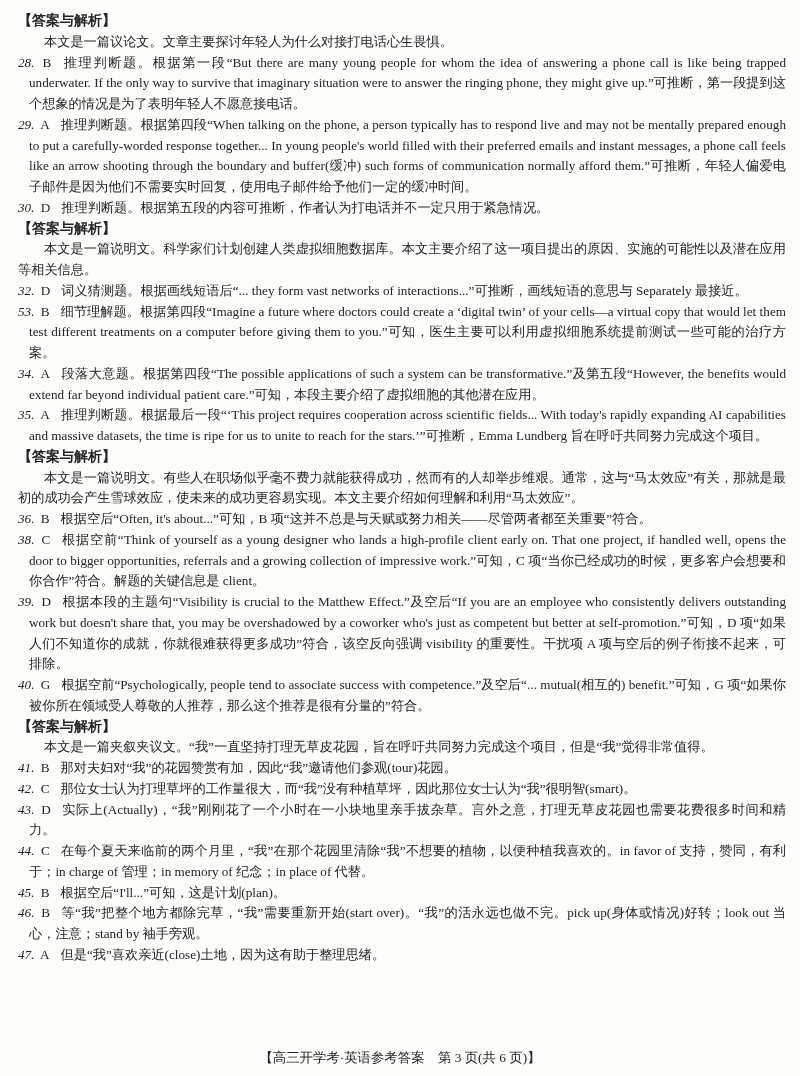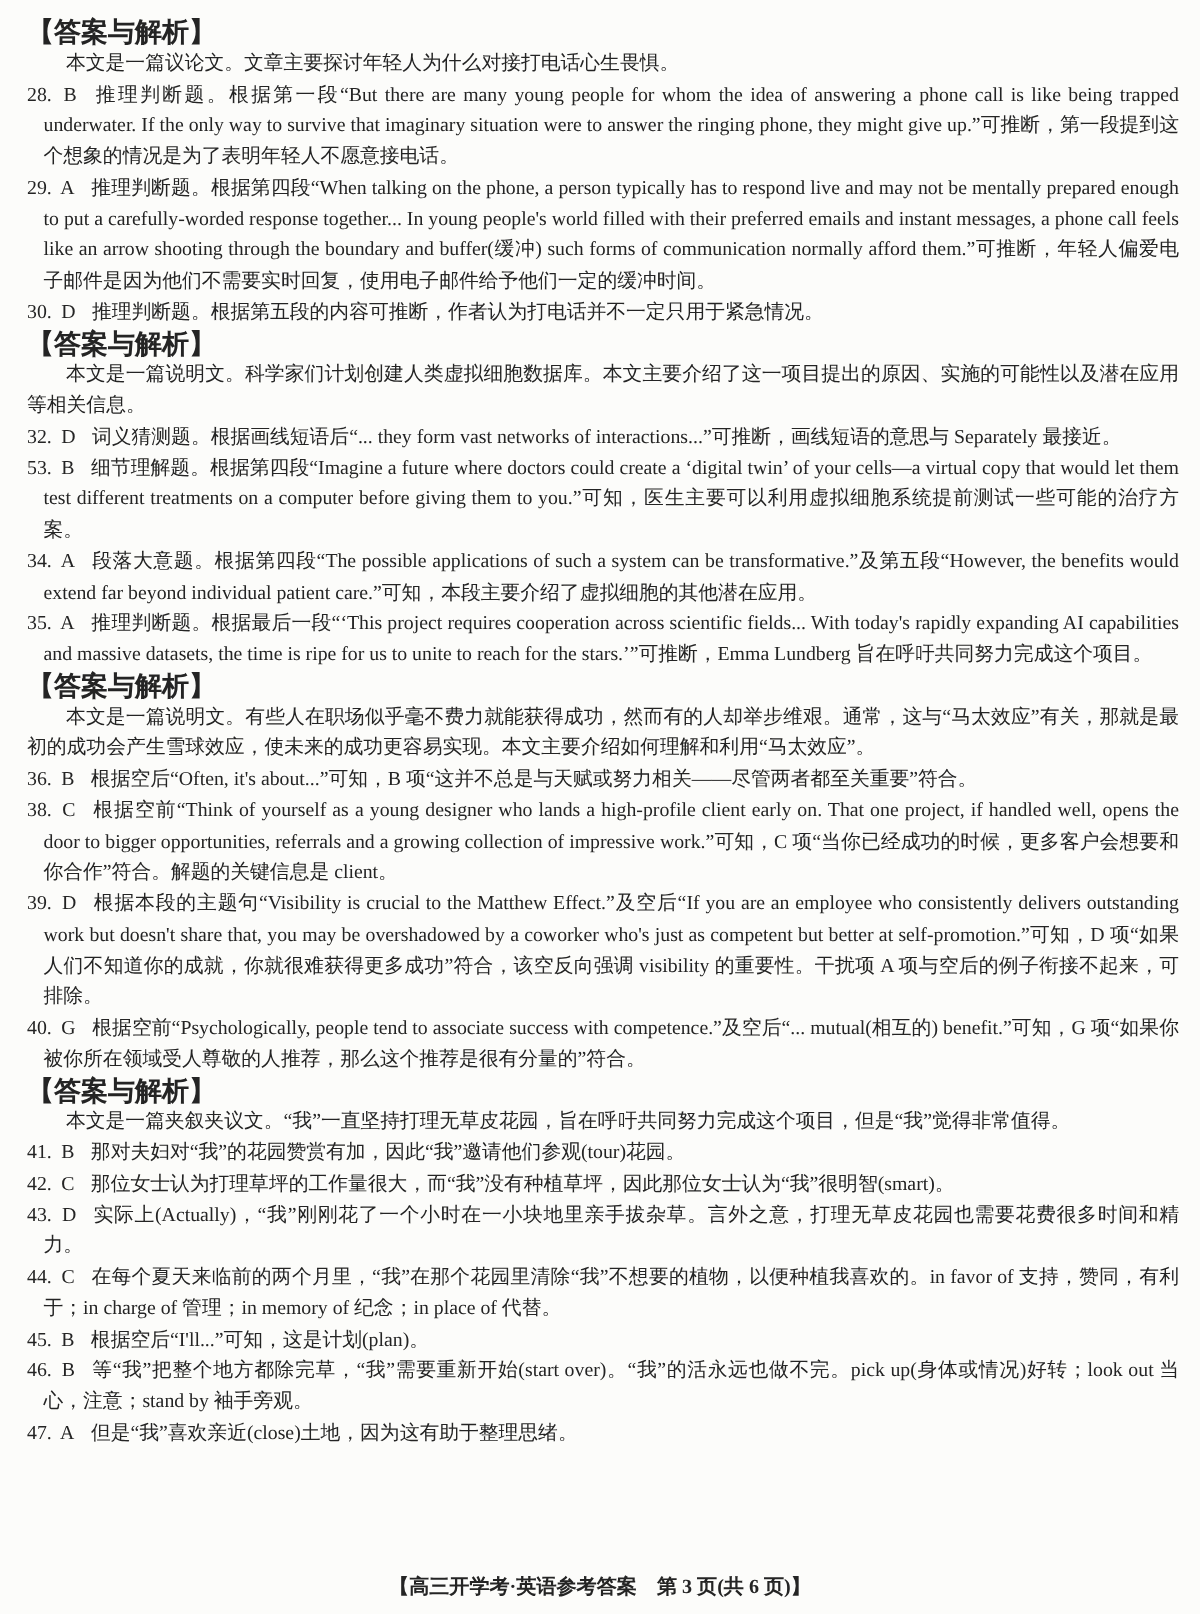--- a/index.html
+++ b/index.html
@@ -21,39 +21,39 @@
     color: #242424;
     font-size: 13.2px;
     line-height: 20.75px;
     padding: 11px 14px 0 18px;
     box-sizing: border-box;
     text-align: justify;
   }
   .page p { margin: 0; }
   .section-header {
     font-weight: bold;
-    font-size: 18px;
+    font-size: 14px;
     text-align: left;
   }
   .intro {
     text-indent: 26px;
   }
   .item {
     padding-left: 11px;
     text-indent: -11px;
   }
-  .num { margin-right: 3px; }
+  .num { margin-right: 3px; font-style: italic; }
   .ans { margin-right: 11px; }
   .footer {
     position: absolute;
     left: 0;
     right: 0;
     bottom: 7px;
     text-align: center;
-    font-weight: bold;
+    font-weight: normal;
     font-size: 13.4px;
     color: #242424;
   }
 </style>
 </head>
 <body>
 
 <div class="page">
   <div id="content">
       <div class="section">

